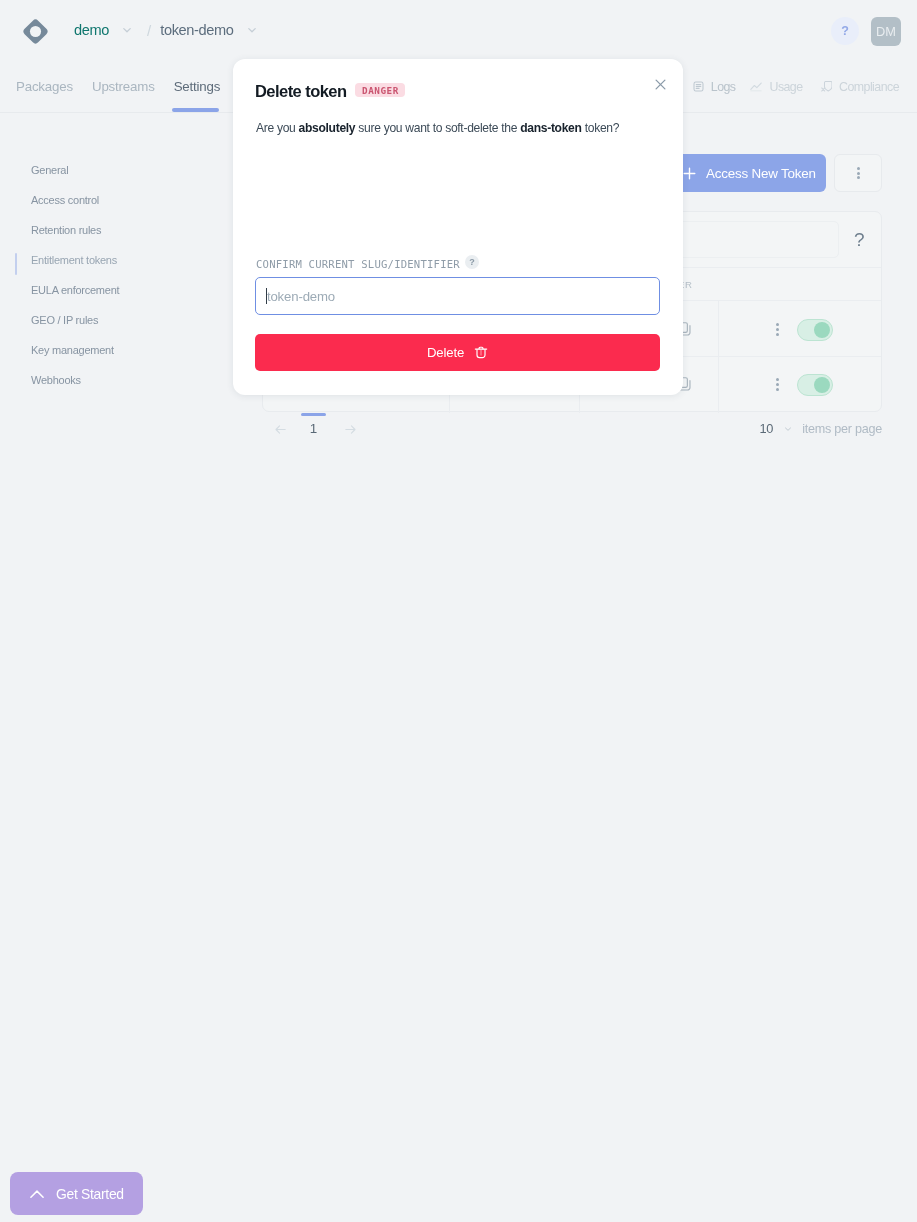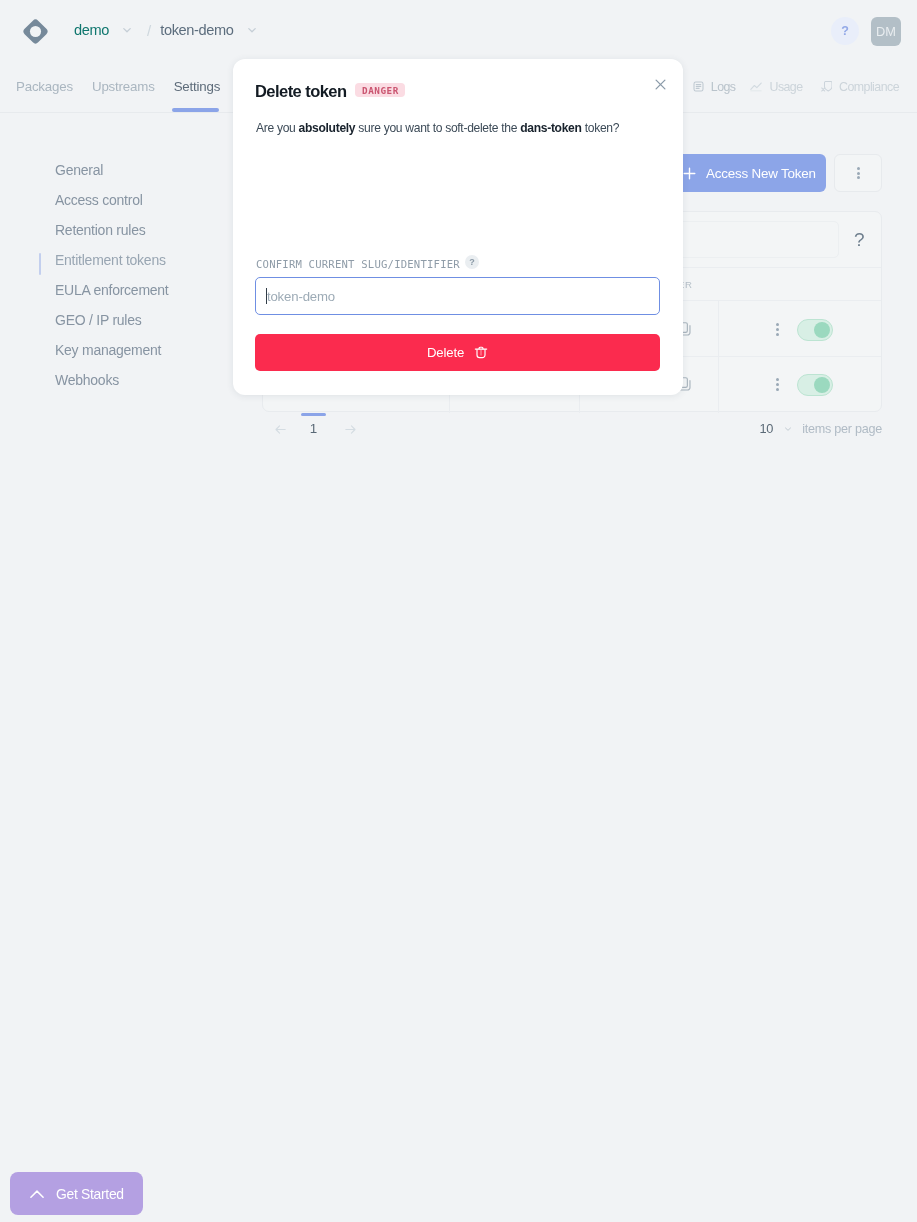--- a/index.html
+++ b/index.html
@@ -50,22 +50,22 @@
               bottom: 1.5px; height: 3.5px; background: #8ba4e8; border-radius: 2px; }
   .nav-right { position: absolute; right: 18px; top: 0; display: flex; height: 53px; }
   .nav-right .nav-item { color: #ccd4da; gap: 7px; padding: 0 0px; font-size: 12.4px; letter-spacing: -0.55px; }
 
   .nav-underline { position: absolute; left: 0; top: 112px; width: 917px; height: 1px;
                    background: #e7eaed; }
 
   
   .sidebar { position: absolute; left: 0; top: 155px; width: 231px; }
   .side-item { position: relative; height: 30px; display: flex; align-items: center;
-               padding-left: 31px; font-size: 14px; color: #8794a2;
-               letter-spacing: -0.25px; margin-left: 24px; }
+               padding-left: 31px; font-size: 11px; color: #8794a2;
+               letter-spacing: -0.25px; }
   .side-item.active { color: #98a5b2; }
   .side-item.active::before { content: ""; position: absolute; left: 14.7px; top: 8px;
                width: 2.6px; height: 21.5px; background: #c3cfee; border-radius: 1.5px; }
 
   
   .main { position: absolute; left: 231px; top: 113px; right: 0; bottom: 0; }
 
   .create-btn { position: absolute; left: 446px; top: 41px; width: 149px; height: 38px;
                 background: #8ca5e8; border-radius: 6px; display: flex;
                 align-items: center; justify-content: flex-start; gap: 10px;

